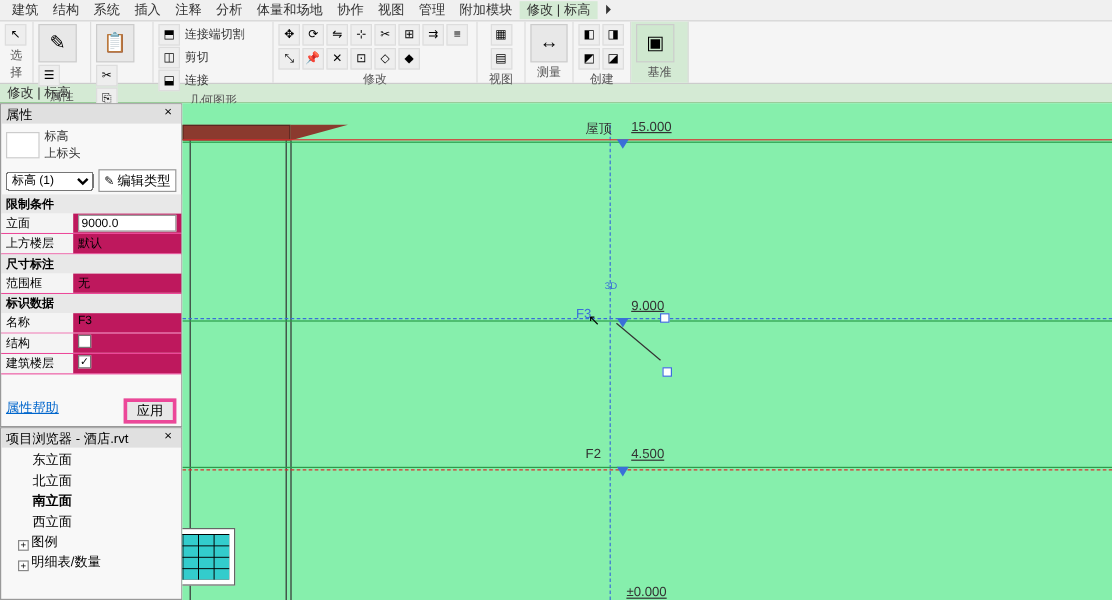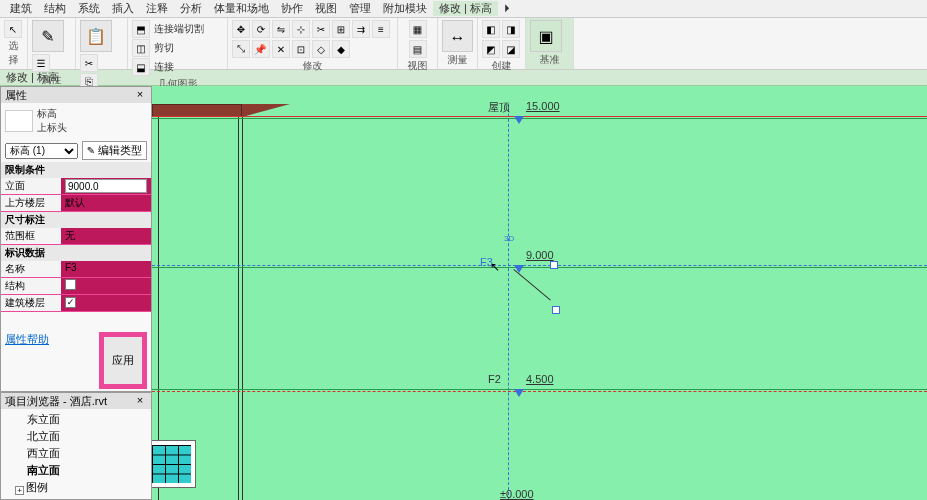--- a/index.html
+++ b/index.html
@@ -44,21 +44,21 @@
 .prop-table .section { background: #e8e8e8; font-weight: bold; padding: 1px 4px; font-size: 10px; }
 .prop-table .row { display: flex; border-bottom: 1px solid #ec4899; }
 .prop-table .row .k { width: 60px; padding: 1px 4px; font-size: 10px; background: #f4f4f4; }
 .prop-table .row .v { flex: 1; padding: 1px 4px; font-size: 10px; background: #be185d; }
 .prop-table .row .v input { width: 100%; border: 1px solid #999; font-size: 10px; height: 14px; padding: 0 2px; }
 .prop-table .row .v.checkbox { text-align: left; }
 .prop-table .row .v.checkbox span { display: inline-block; width: 11px; height: 11px; border: 1px solid #777; background: #fff; }
 .prop-table .row .v.checkbox span.checked::after { content: "✓"; font-size: 9px; display: block; line-height: 9px; text-align: center; }
 .prop-footer { display: flex; justify-content: space-between; padding: 2px 4px; font-size: 10px; }
 .prop-footer .link { color: #06c; text-decoration: underline; }
-.prop-footer .btn { background: #e8e8e8; border: 5px solid #ec4899; padding: 16px 8px; font-family: Liberation Mono, monospace; }
+.prop-footer .btn { background: #e8e8e8; border: 3px solid #ec4899; padding: 0 8px; font-family: Liberation Mono, monospace; }
 
 
 .browser { flex: 1; overflow: auto; }
 .browser .panel-title { background: #e0e0e0; }
 .tree { padding: 2px; }
 .tree-item { padding: 1px 2px; font-size: 10px; white-space: nowrap; display: flex; align-items: flex-end; gap: 2px; }
 .tree-item.l1 { padding-left: 12px; }
 .tree-item.l2 { padding-left: 24px; }
 .tree-item .exp { width: 9px; height: 9px; border: 1px solid #888; display: inline-flex; align-items: center; justify-content: center; font-size: 8px; line-height: 1; background: #fff; }
 .tree-item.bold { font-weight: bold; }
@@ -264,25 +264,25 @@
         <span>项目浏览器 - 酒店.rvt</span>
         <span class="close">×</span>
       </div>
       <div class="tree">
         <div class="tree-item l2">
             <span>东立面</span>
           </div>
         <div class="tree-item l2">
             <span>北立面</span>
           </div>
+        <div class="tree-item l2 bold">
+            <span>南立面</span>
+          </div>
         <div class="tree-item l2">
             <span>西立面</span>
-          </div>
-        <div class="tree-item l2 bold">
-            <span>南立面</span>
           </div>
         <div class="tree-item l1">
             <span class="exp">+</span>
             <span>图例</span>
           </div>
         <div class="tree-item l1">
             <span class="exp">+</span>
             <span>明细表/数量</span>
           </div>
 
@@ -318,20 +318,20 @@
       <div class="arrow-drag" style="left:362px;top:183px"></div>
       <div class="blue-box" style="left:400px;top:220px"></div>
       <span class="tiny-3d" style="left:352px;top:148px">3D</span>
 
       <div class="level-line green" style="top:303px"></div>
       <div class="level-line red" style="top:305px;border-top-style:dashed"></div>
       <span class="level-label" style="left:336px;top:287px">F2</span>
       <span class="level-val" style="left:374px;top:287px">4.500</span>
       <div class="level-marker" style="left:362px;top:303px"></div>
 
-      <span class="level-val" style="left:348px;top:402px">±0.000</span>
+      <span class="level-val" style="left:370px;top:402px">±0.000</span>
 
       <div class="preview-thumb">
         <div class="grid"></div>
       </div>
     </div>
   </div>
 </div>
 
 </body></html>

